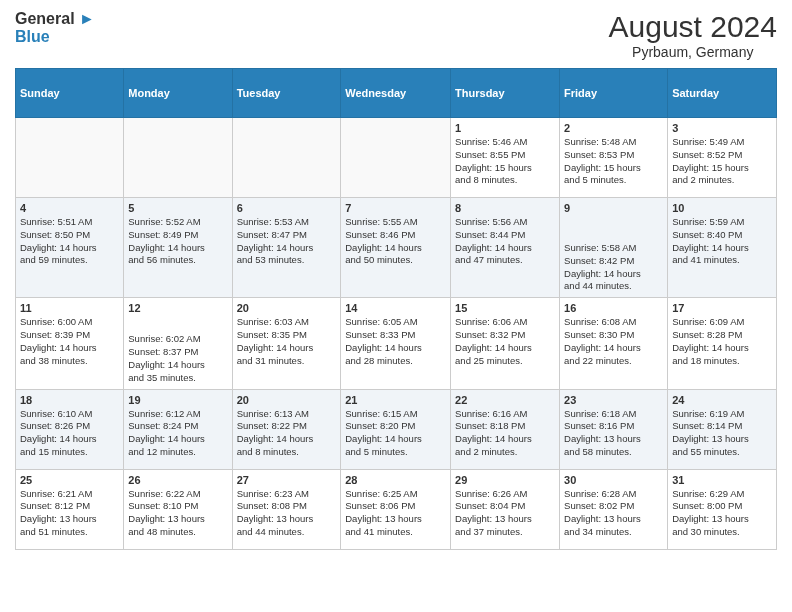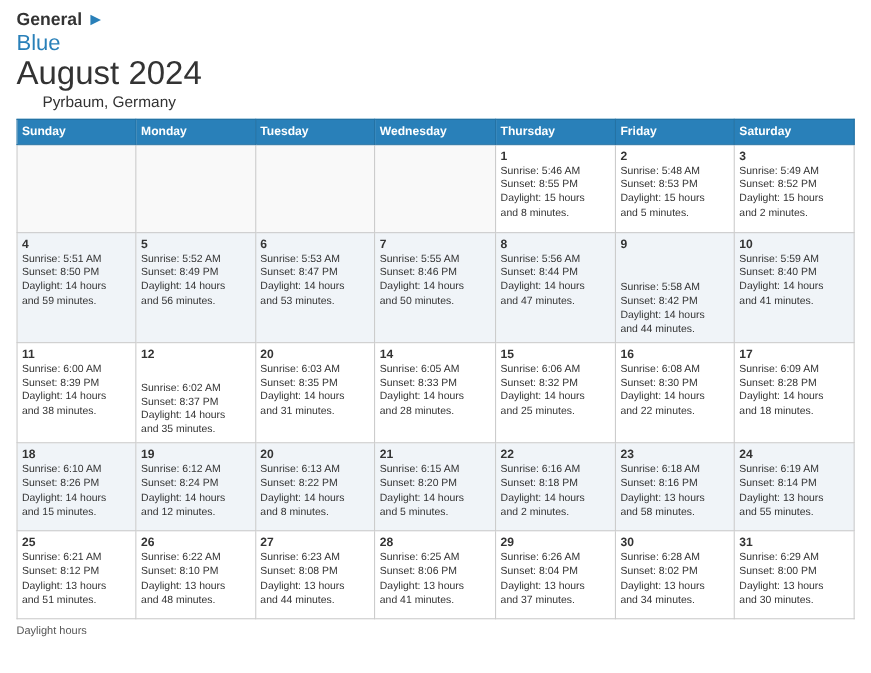--- a/index.html
+++ b/index.html
@@ -13,21 +13,20 @@
     .page {
       width: 792px;
       height: 612px;
       padding: 10px 15px;
     }
     .header {
       display: flex;
       justify-content: space-between;
       align-items: flex-start;
       margin-bottom: 8px;
-      flex-direction: column;
     }
     .logo {
       display: flex;
       align-items: center;
       gap: 4px;
     }
     .title-block {
       text-align: center;
     }
     .month-title {
@@ -40,21 +39,21 @@
       color: #333;
     }
     .calendar {
       width: 100%;
       border-collapse: collapse;
       font-size: 10px;
     }
     .calendar th {
       background: #2980b9;
       color: #fff;
-      padding: 5px 4px;
+      padding: 18px 4px;
       text-align: left;
       font-size: 11px;
       font-weight: bold;
       border: 1px solid #2472a4;
     }
     .calendar td {
       border: 1px solid #ccc;
       vertical-align: top;
       padding: 4px 4px;
       width: 113px;
@@ -87,21 +86,21 @@
     }
   </style>
 </head>
 <body>
 
 <div class="page">
   <div class="header">
     <div class="logo">
   <div style="display:flex;flex-direction:column;line-height:1.1;">
     <span style="font-size:16px;font-weight:bold;color:#333;">General<span style="color:#2980b9;"> ►</span></span>
-    <span style="font-size:20px;font-weight:normal;color:#2980b9;">Blue</span>
+    <span style="font-size:16px;font-weight:bold;color:#2980b9;">Blue</span>
   </div>
       </div>
     <div class="title-block">
       <div class="month-title">August 2024</div>
       <div class="location">Pyrbaum, Germany</div>
     </div>
   </div>
 
   <table class="calendar">
     <thead>
@@ -343,16 +342,13 @@
             <span class="day-num">31</span>
             <div class="day-detail" style="white-space: pre-line;">Sunrise: 6:29 AM
 Sunset: 8:00 PM
 Daylight: 13 hours
 and 30 minutes.</div>
           </td>
         </tr>
       </tbody>
   </table>
 
-  <div class="footer-note">
-    <span>Daylight hours</span>
-  </div>
 </div>
 
 </body></html>

